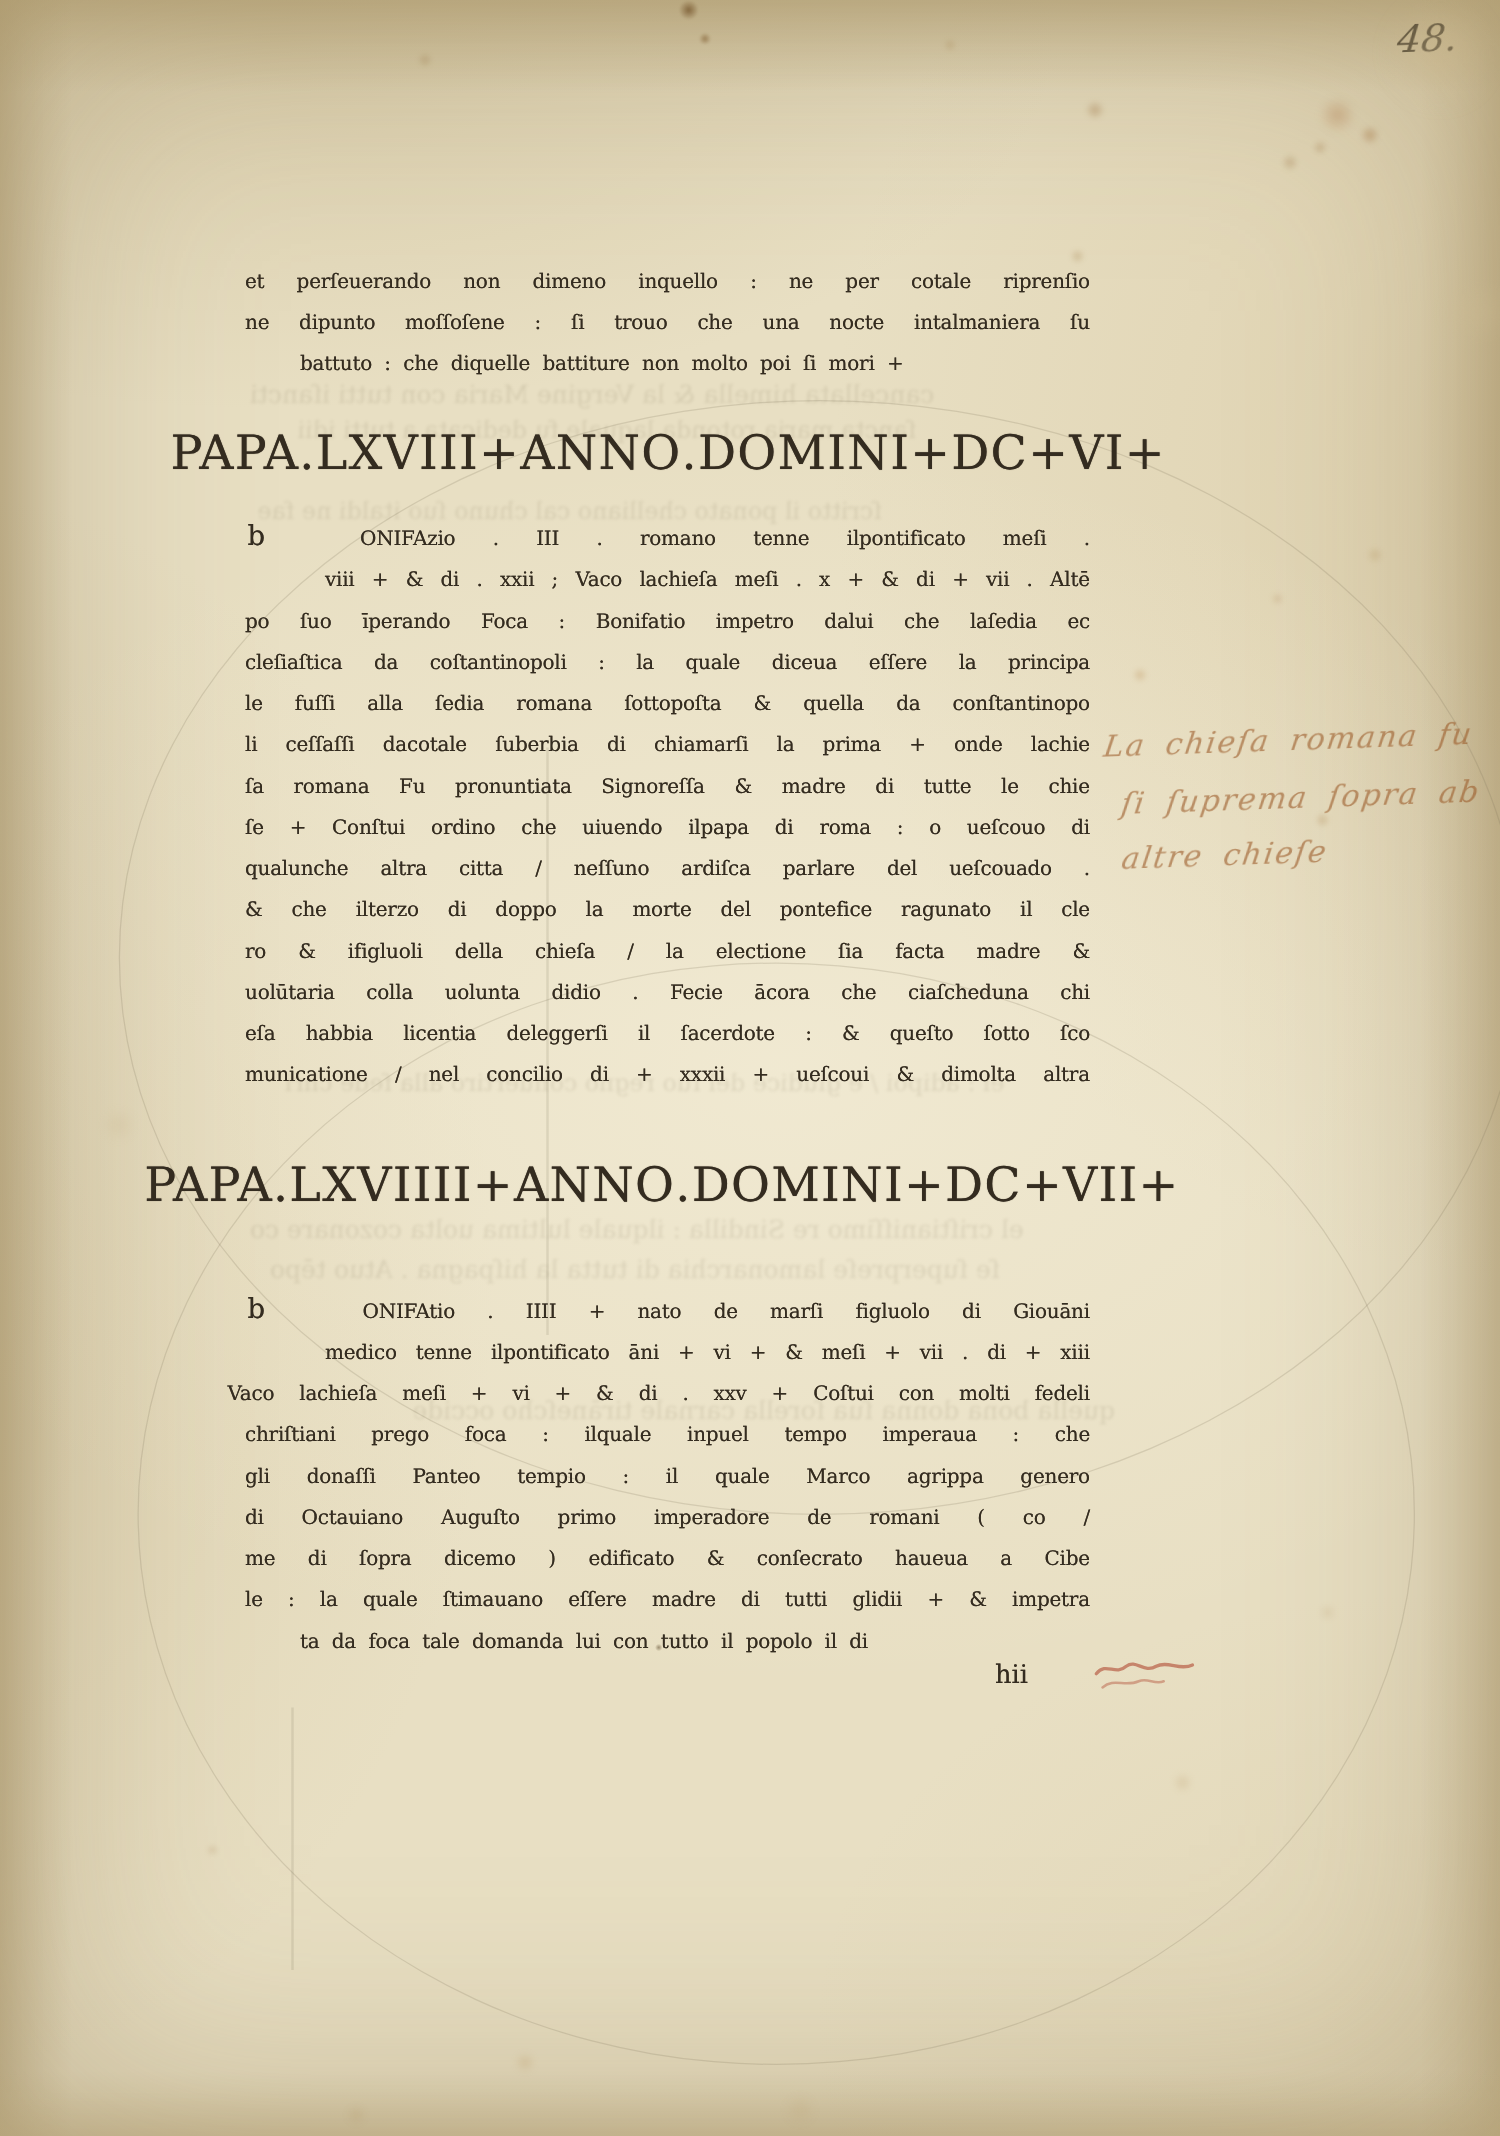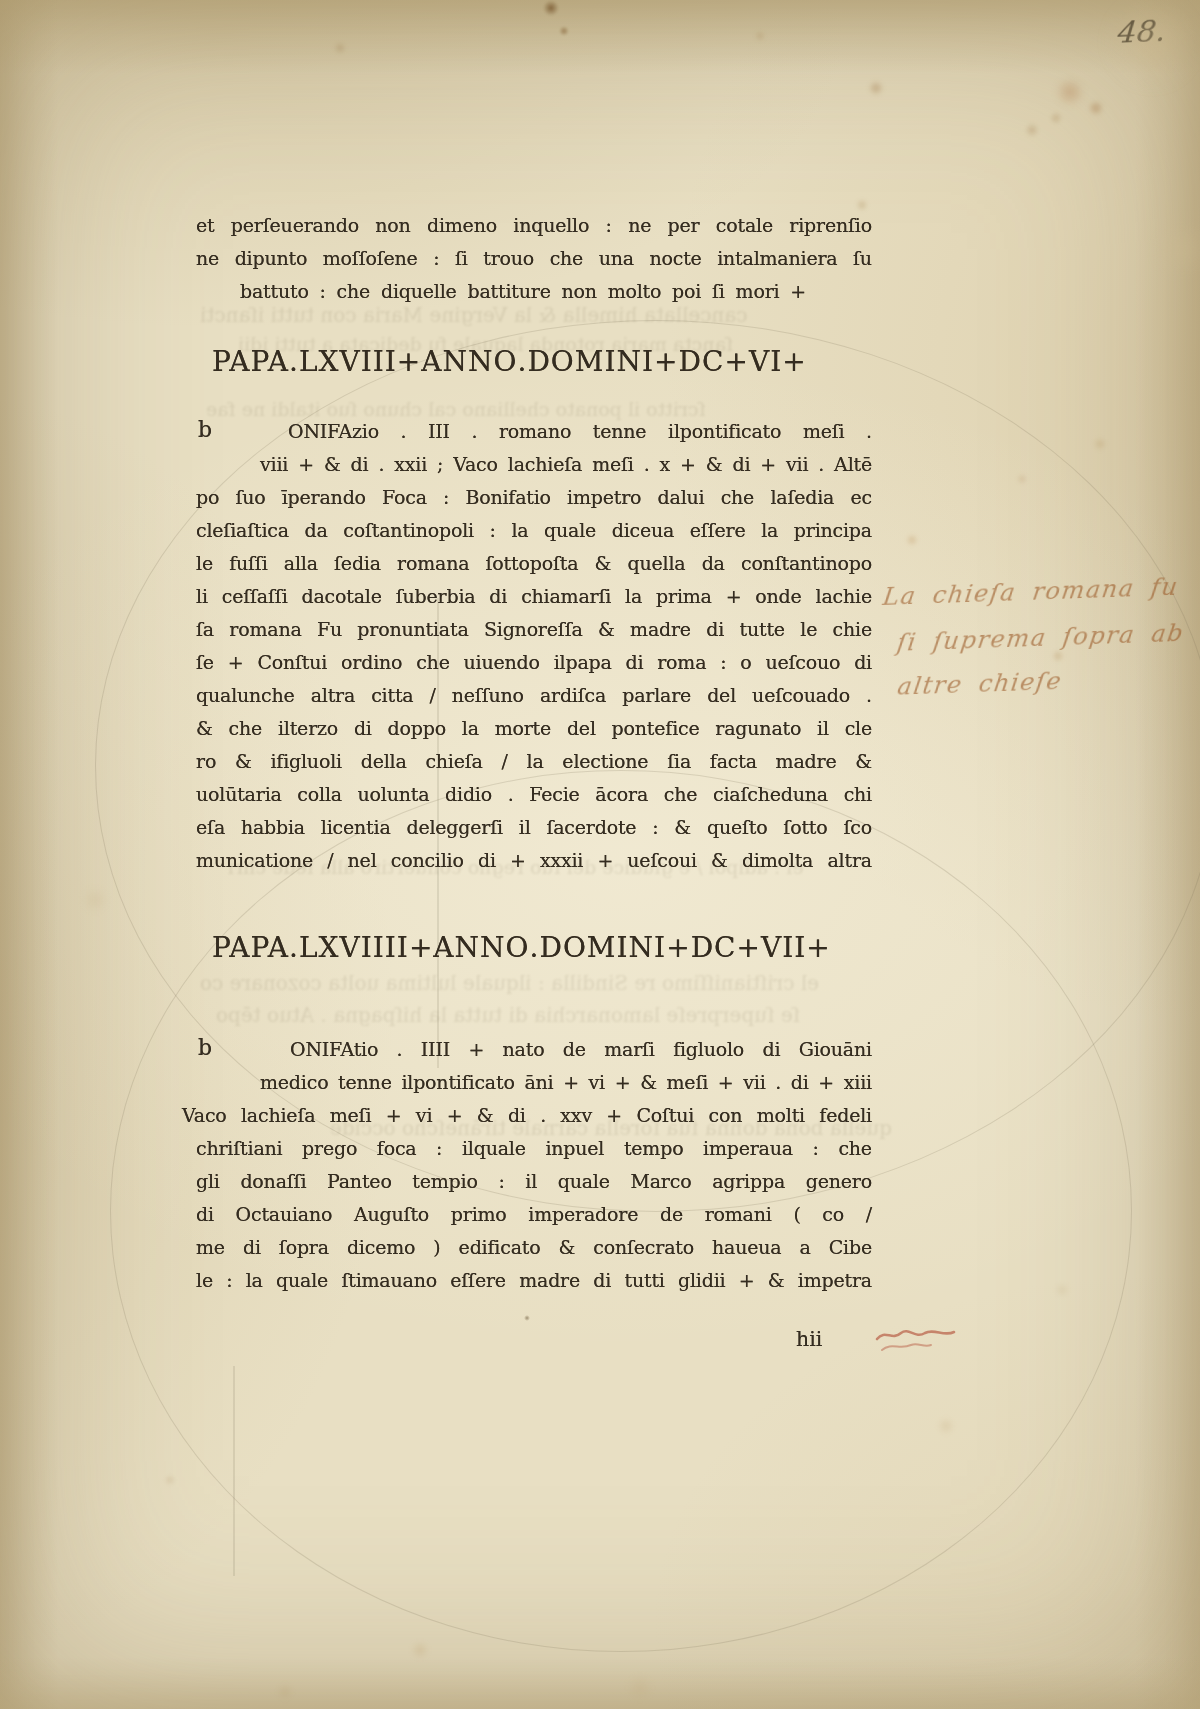--- a/index.html
+++ b/index.html
@@ -26,29 +26,29 @@
   .chain{position:absolute;width:1.6px;background:rgba(120,110,86,.16);pointer-events:none;}
 
   .stain{position:absolute;border-radius:50%;pointer-events:none;}
 
   .ghost{position:absolute;transform:scaleX(-1);filter:blur(1.3px);opacity:.14;color:#6e6347;white-space:nowrap;pointer-events:none;}
 
   #text-block{position:absolute;left:196px;top:0;width:676px;height:100%;}
   .block{position:absolute;left:0;width:676px;}
   .para .line{
     position:absolute;left:0;right:0;height:33px;box-sizing:border-box;
-    font-size:19px;line-height:30px;letter-spacing:-0.2px;white-space:nowrap;
+    font-size:16px;line-height:30px;letter-spacing:-0.2px;white-space:nowrap;
     text-shadow:0 0 .5px rgba(44,34,22,.75);
   }
   .line.just{display:flex;justify-content:space-between;}
   .line.plain{word-spacing:5px;margin-left:44px;}
   .guide{position:absolute;left:2px;top:1px;font-size:22px;text-shadow:0 0 .5px rgba(44,34,22,.75);}
   .heading{
-    display:flex;justify-content:flex-start;
-    font-size:28px;line-height:36px;letter-spacing:1px;
+    display:flex;justify-content:center;
+    font-size:38px;line-height:36px;letter-spacing:1px;
     text-shadow:0 0 .6px rgba(44,34,22,.8);
   }
 
   .folio{
     position:absolute;left:1118px;top:14px;font-size:30px;font-style:italic;
     transform:skewX(-8deg) rotate(-2deg);color:rgba(72,62,42,.88);filter:blur(.2px);
   }
   .sig{position:absolute;left:796px;top:1327px;font-size:20.5px;text-shadow:0 0 .5px rgba(44,34,22,.75);}
 
   .margin-note{position:absolute;left:878px;top:570px;width:250px;pointer-events:none;}
@@ -446,20 +446,21 @@
           <span>ſtimauano</span>
           <span>eſſere</span>
           <span>madre</span>
           <span>di</span>
           <span>tutti</span>
           <span>glidii</span>
           <span>+</span>
           <span>&amp;</span>
           <span>impetra</span>
         </div>
+        <div class="line plain" style="top: 264px;">ta da foca tale domanda lui con tutto il popolo il di</div>
       </div>
     </div>
 
   <div class="sig">hii</div>
 
   <div class="margin-note">
     <span class="hand l1">La chieſa romana fu</span>
     <span class="hand l2">ſi ſuprema ſopra ab</span>
     <span class="hand l3">altre chieſe</span>
   </div>

